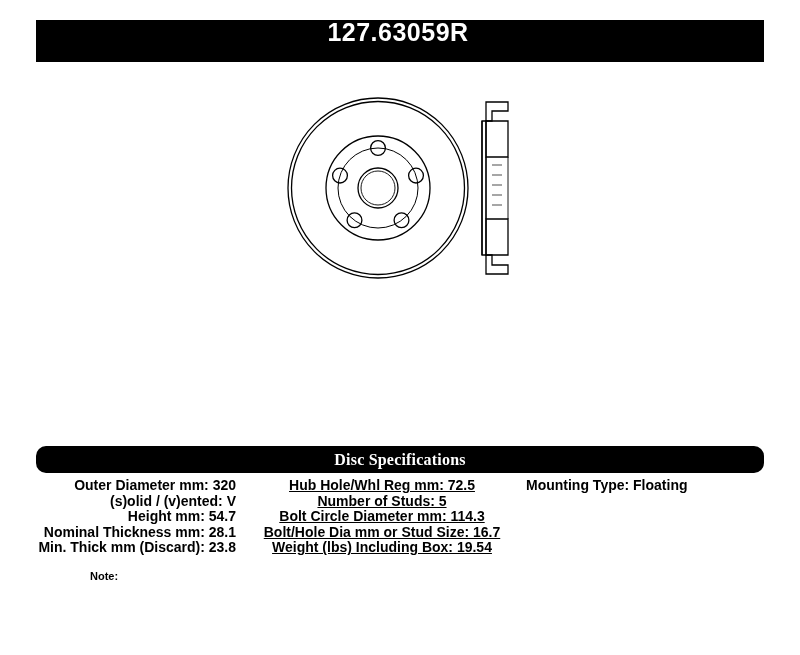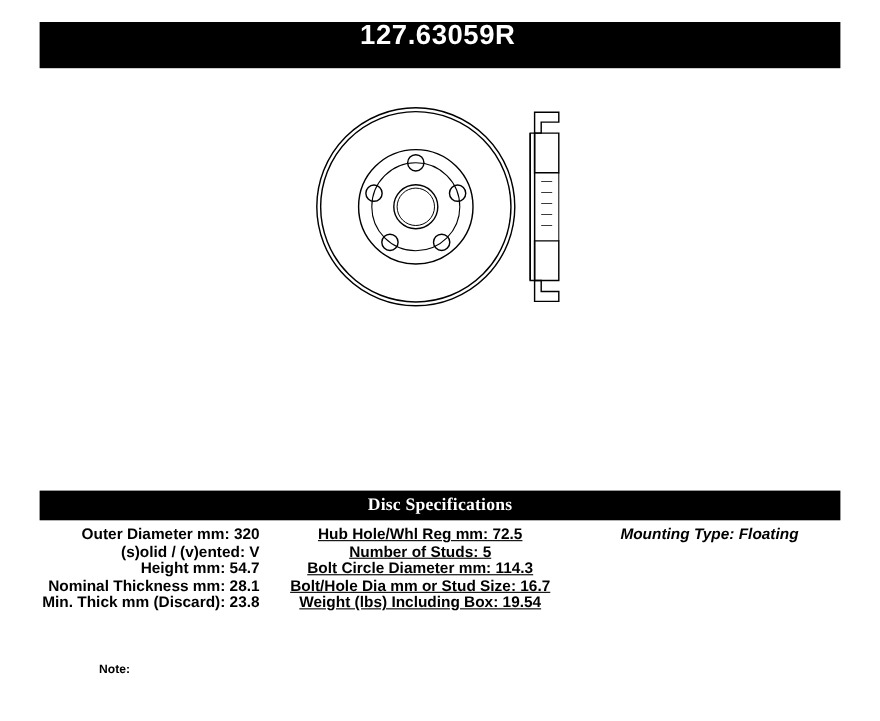--- a/index.html
+++ b/index.html
@@ -67,20 +67,21 @@
     position: absolute;
     left: 36px;
     top: 446px;
     width: 728px;
     height: 27px;
     background: #000000;
     color: #ffffff;
     display: flex;
     align-items: center;
     justify-content: center;
+    border-radius: 10px;
   }
   .spec-bar-title {
     font-size: 16px;
     font-weight: bold;
     line-height: 1;
     font-family: "Liberation Serif", serif;
     letter-spacing: 0.2px;
   }
 
   
@@ -104,36 +105,34 @@
   }
   .col-mid {
     left: 216px;
     width: 260px;
     text-align: center;
     text-decoration: underline;
   }
   .col-right {
     left: 490px;
     width: 238px;
-    text-align: center;
-    font-style: italic;
+    text-align: left;
   }
   .spec-line {
     line-height: 15.6px;
     white-space: nowrap;
   }
 
   
   .note {
     position: absolute;
     left: 90px;
     top: 570px;
     font-size: 11px;
     font-weight: bold;
-    margin-top: 33px;
   }
 </style>
 </head>
 <body>
 
 <div class="sheet">
 
   <div class="header-bar">
     <div class="part-number">127.63059R</div>
   </div>

